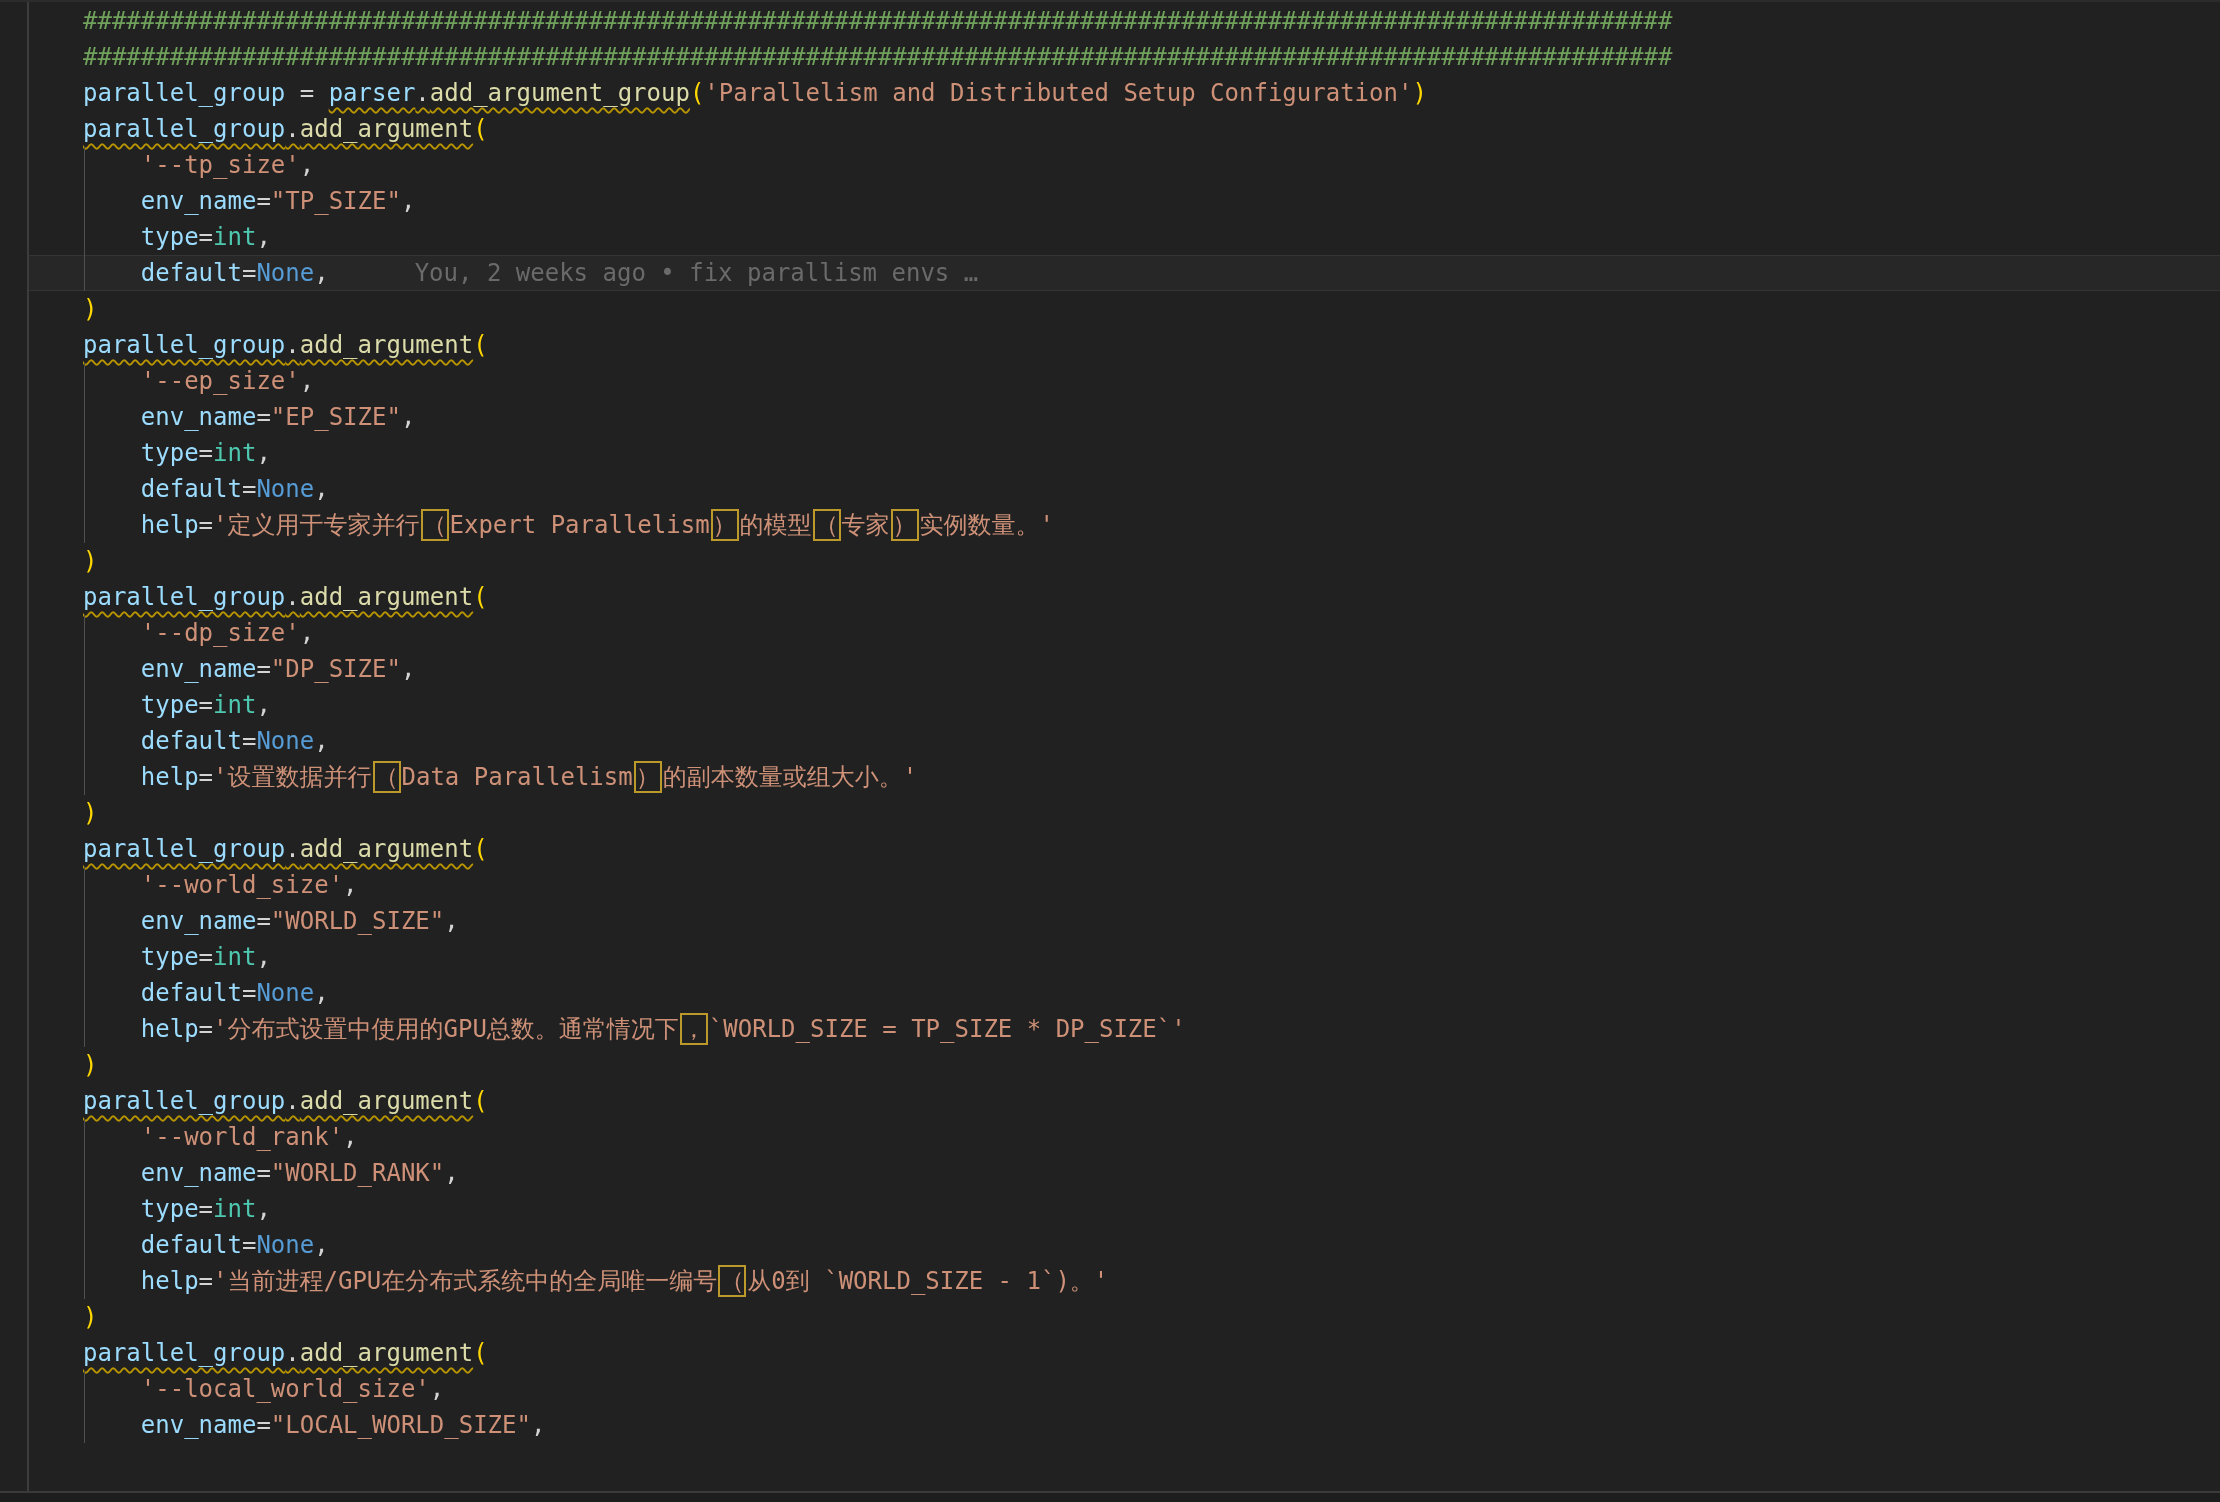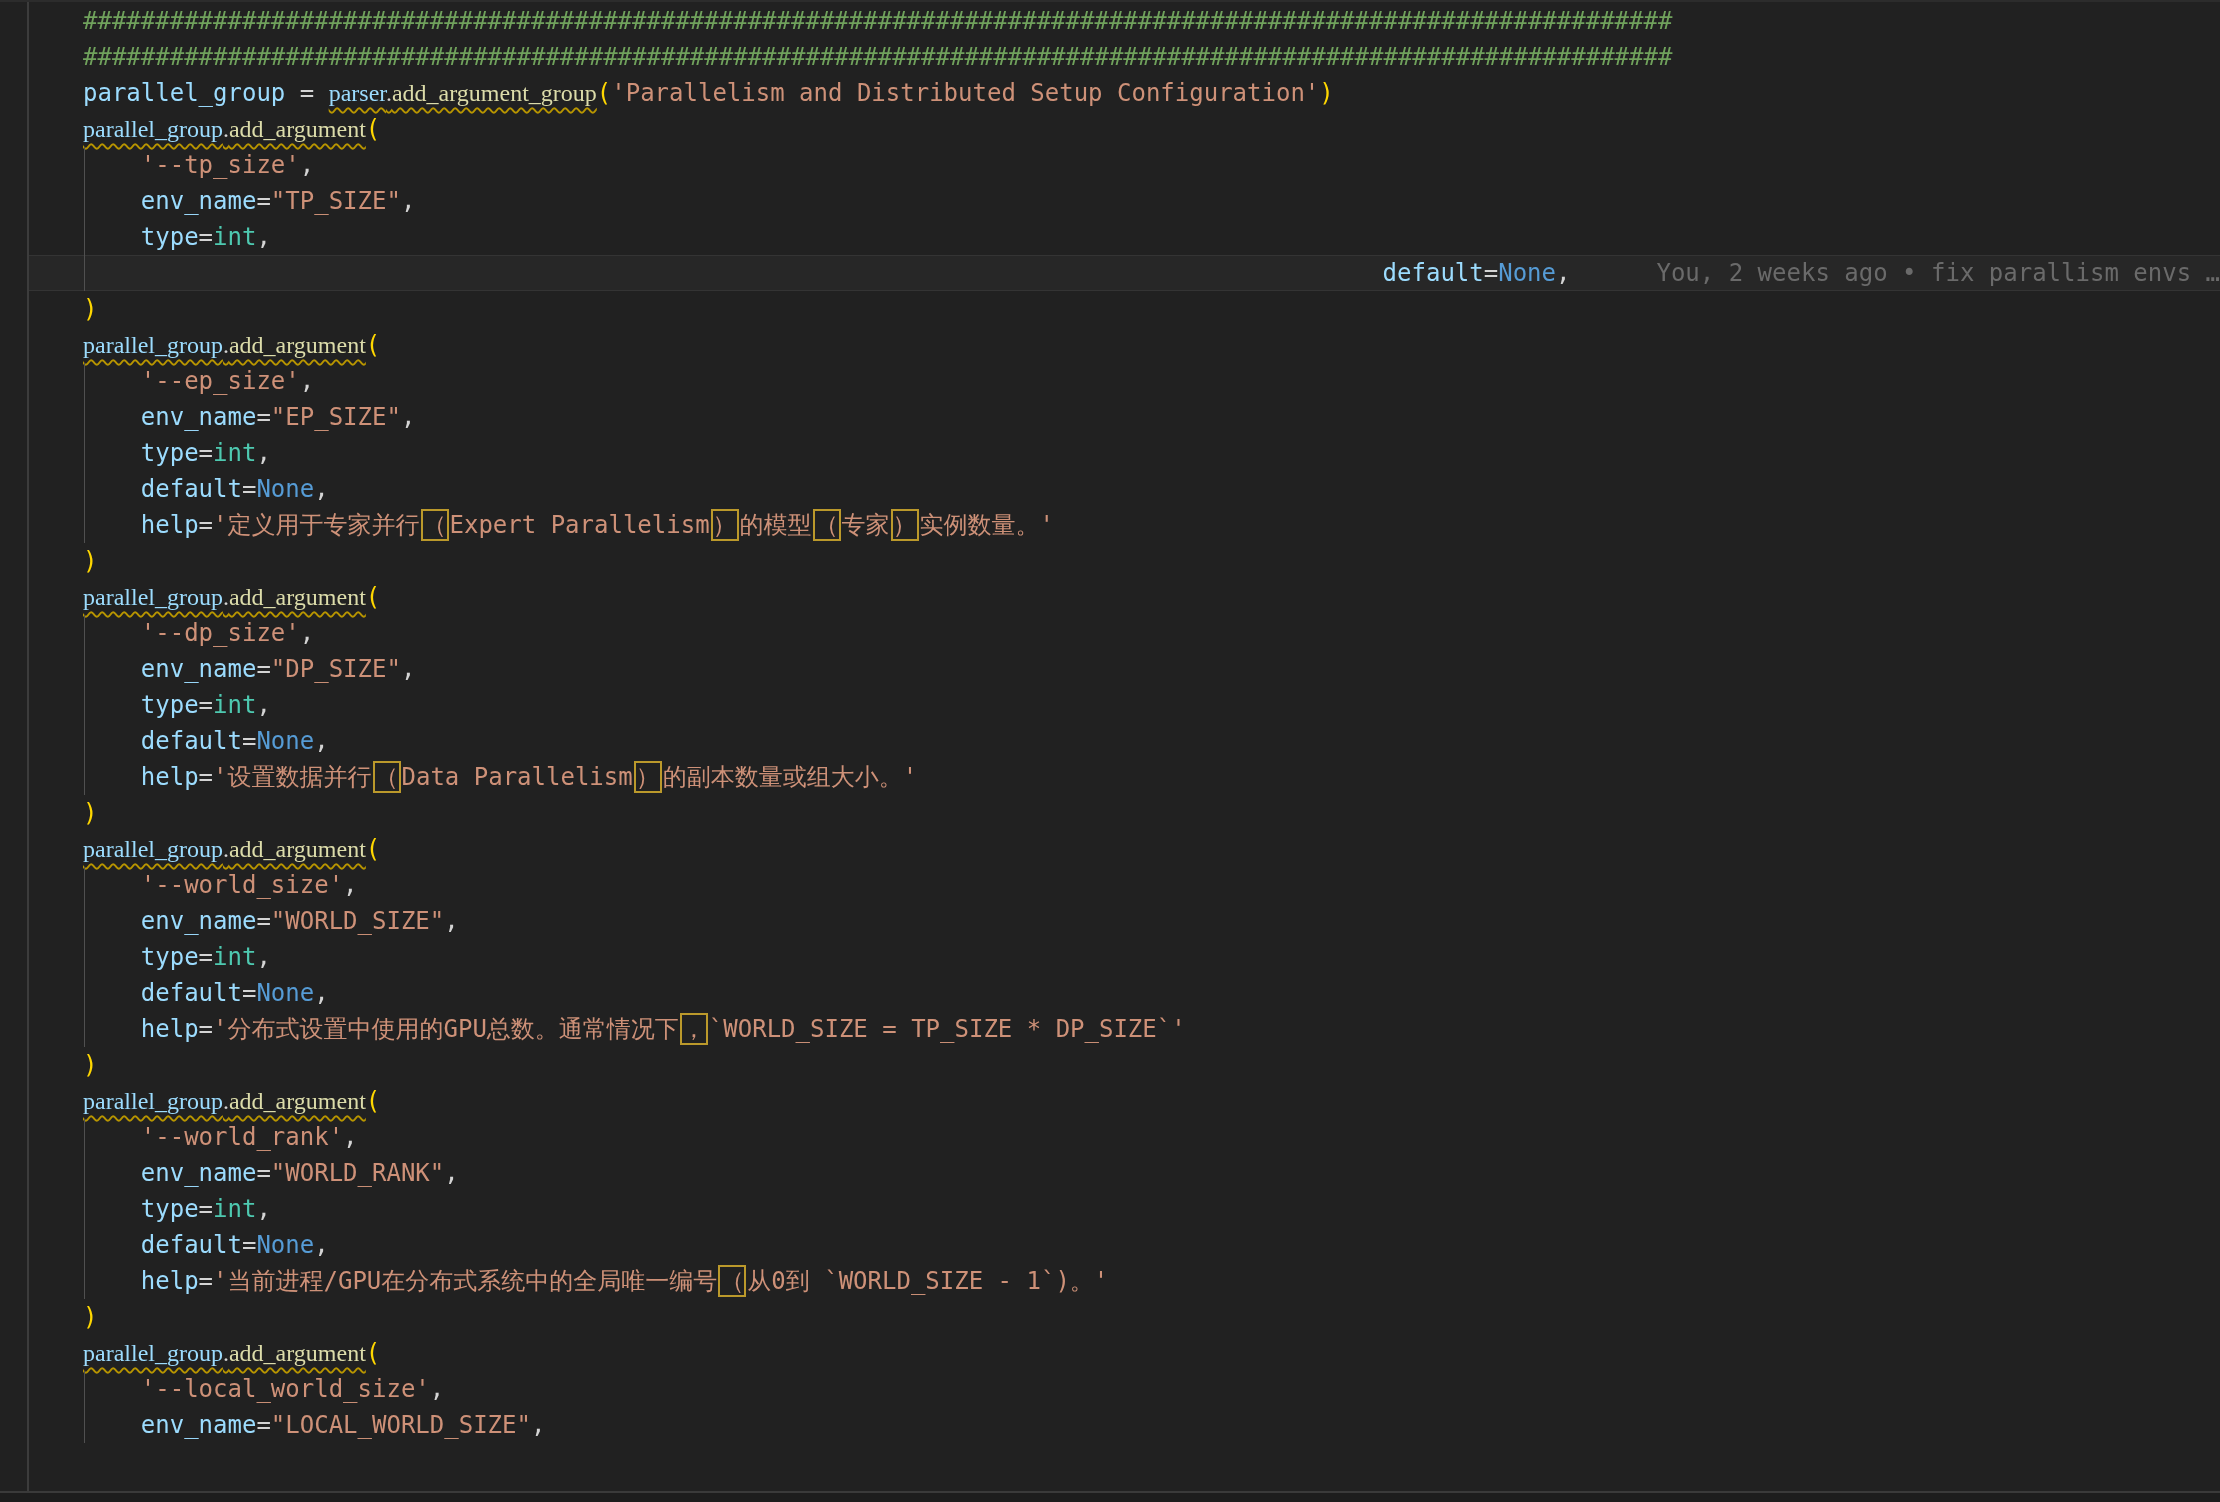--- a/index.html
+++ b/index.html
@@ -19,21 +19,20 @@
     position:relative;
     height:36px;line-height:36px;
     font-size:24px;
     white-space:pre;
     color:#d4d4d4;
     padding-left:54px;
   }
   .line.cur{
     background:#272727;
     box-shadow:inset 0 1px 0 #343434, inset 0 -1px 0 #343434;
-    text-align:right;
   }
   .line.g::before{
     content:"";
     position:absolute;left:55px;top:0;bottom:0;width:1px;
     background:#505050;
   }
   .cm{color:#70a25c;}
   .v{color:#9cdcfe;margin-top:40px;}
   .fn{color:#dcdcaa;text-align:right;}
   .op{color:#d4d4d4;}
@@ -49,21 +48,20 @@
     line-height:28px;
     margin:0 1px;
     vertical-align:baseline;
   }
   .sq{
     text-decoration:underline;
     text-decoration-style:wavy;
     text-decoration-color:#b89500;
     text-decoration-thickness:2px;
     text-underline-offset:6px;
-    font-family:Liberation Serif, serif;
   }
   .blame{color:#6a6a6a;margin-left:86px;}
   .panel-border{
     position:absolute;left:0;right:0;bottom:0;height:9px;
     background:#1d1d1d;border-top:2px solid #3a3a3a;z-index:6;
   }
 </style>
 </head>
 <body>
 

